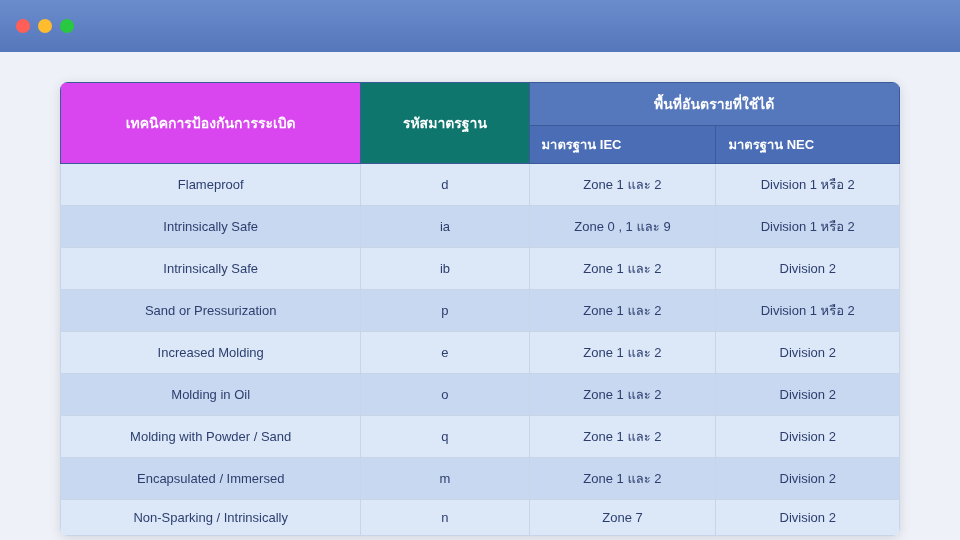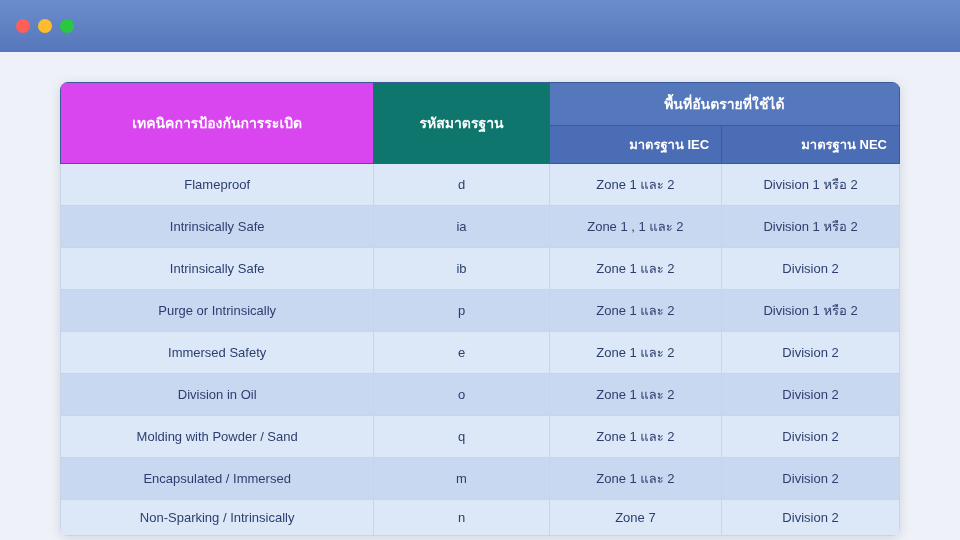--- a/index.html
+++ b/index.html
@@ -78,26 +78,26 @@
       background: #5577bb;
       border-bottom: 1px solid #3a5a9a;
     }
 
     .header-row-sub th {
       background: #4a6db5;
       color: white;
       padding: 8px 12px;
       font-size: 13px;
       font-weight: 600;
-      text-align: right;
+      text-align: left;
       border: 1px solid #3a5a9a;
     }
 
     .data-row td {
-      padding: 10px 5px;
+      padding: 10px 12px;
       font-size: 13px;
       text-align: center;
       border: 1px solid #c8d4e8;
       color: #2c3e6e;
     }
 
     .data-row:nth-child(odd) td {
       background: #dce8f8;
     }
 
@@ -145,43 +145,43 @@
       <tbody id="table-body">
       <tr class="data-row">
             <td class="col-technique">Flameproof</td>
             <td class="col-code">d</td>
             <td class="thai-font">Zone 1 และ 2</td>
             <td class="thai-font">Division 1 หรือ 2</td>
           </tr>
           <tr class="data-row">
             <td class="col-technique">Intrinsically Safe</td>
             <td class="col-code">ia</td>
-            <td class="thai-font">Zone 1 , 1 และ 2</td>
+            <td class="thai-font">Zone 0 , 1 และ 9</td>
             <td class="thai-font">Division 1 หรือ 2</td>
           </tr>
           <tr class="data-row">
             <td class="col-technique">Intrinsically Safe</td>
             <td class="col-code">ib</td>
             <td class="thai-font">Zone 1 และ 2</td>
             <td class="thai-font">Division 2</td>
           </tr>
           <tr class="data-row">
-            <td class="col-technique">Purge or Intrinsically</td>
+            <td class="col-technique">Sand or Pressurization</td>
             <td class="col-code">p</td>
             <td class="thai-font">Zone 1 และ 2</td>
             <td class="thai-font">Division 1 หรือ 2</td>
           </tr>
           <tr class="data-row">
-            <td class="col-technique">Immersed Safety</td>
+            <td class="col-technique">Increased Molding</td>
             <td class="col-code">e</td>
             <td class="thai-font">Zone 1 และ 2</td>
             <td class="thai-font">Division 2</td>
           </tr>
           <tr class="data-row">
-            <td class="col-technique">Division in Oil</td>
+            <td class="col-technique">Molding in Oil</td>
             <td class="col-code">o</td>
             <td class="thai-font">Zone 1 และ 2</td>
             <td class="thai-font">Division 2</td>
           </tr>
           <tr class="data-row">
             <td class="col-technique">Molding with Powder / Sand</td>
             <td class="col-code">q</td>
             <td class="thai-font">Zone 1 และ 2</td>
             <td class="thai-font">Division 2</td>
           </tr>

